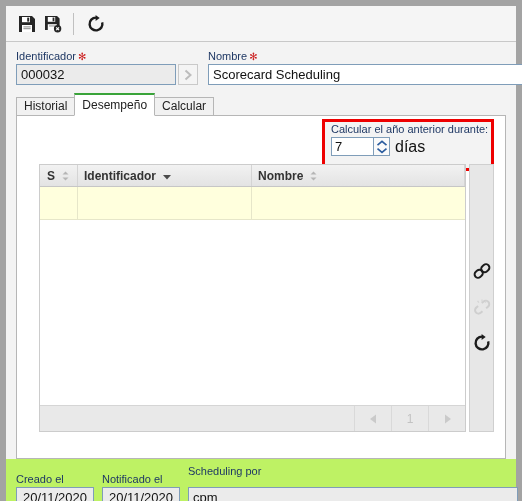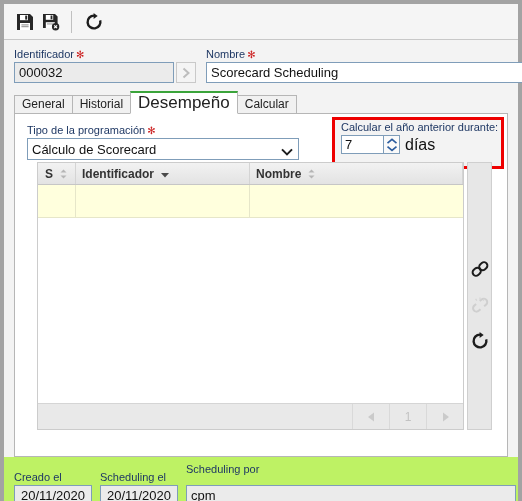--- a/index.html
+++ b/index.html
@@ -13,21 +13,21 @@
     font-family: "Liberation Sans", sans-serif;
     font-size: 12px;
     color: #1a1a1a;
     overflow: hidden;
   }
   .app-window {
     position: relative;
     width: 522px;
     height: 501px;
     box-sizing: border-box;
-    border: 4px solid #a3a3a3;
+    border: 6px solid #a3a3a3;
     background: #f3f3f3;
     display: flex;
     flex-direction: column;
   }
 
   
   .toolbar {
     height: 36px;
     box-sizing: border-box;
     background: #f5f5f5;
@@ -122,21 +122,21 @@
     margin-right: -1px;
     cursor: pointer;
     white-space: nowrap;
   }
   .tab.active {
     height: 23px;
     line-height: 20px;
     background: #ffffff;
     border-top: 2px solid #3aa43a;
     border-bottom: 1px solid #ffffff;
-    font-size: 17px;
+    font-size: 12px;
     position: relative;
     z-index: 4;
   }
 
   
   .panel {
     position: relative;
     margin: 0 10px 0 10px;
     background: #ffffff;
     border: 1px solid #b6b6b6;
@@ -167,21 +167,21 @@
   .selarrow {
     position: absolute;
     right: 6px;
     top: 7px;
     pointer-events: none;
   }
 
   
   .highlight-box {
     position: absolute;
-    left: 317px;
+    left: 305px;
     top: 3px;
     width: 172px;
     height: 52px;
     border: 3px solid #ee0000;
     box-sizing: border-box;
     background: #f3f3f3;
     padding: 1px 0 0 6px;
   }
   .hl-label {
     font-size: 11px;
@@ -380,44 +380,28 @@
       <div class="field-block" style="margin-left:10px;flex:1;">
         <div class="flabel">
           <span>Nombre</span><span class="req">✻</span>
         </div>
         <input class="tinput white" style="width: 326px;" value="Scorecard Scheduling">
       </div>
     </div>
   </div>
 
   <div class="tabstrip">
-    <div class="tab">General</div>
     <div class="tab">Historial</div>
     <div class="tab active">Desempeño</div>
     <div class="tab">Calcular</div>
   </div>
 
   <div class="panel">
     <div class="panel-inner">
 
-      <div class="field-block">
-        <div class="flabel">
-          <span>Tipo de la programación</span><span class="req">✻</span>
-        </div>
-        <div class="select-wrap">
-          <select class="tselect">
-            <option>Cálculo de Scorecard</option>
-          </select>
-          <span class="selarrow">
-            <svg width="12" height="8" viewBox="0 0 12 8">
-              <path d="M1 1.4l5 5 5-5" fill="none" stroke="#1c1c1c" stroke-width="2"></path>
-            </svg>
-          </span>
-        </div>
-      </div>
 
       <div class="highlight-box">
         <div class="hl-label">Calcular el año anterior durante:</div>
         <div class="spin-row">
           <input class="spin-input" value="7" style="">
           <div class="spin-btns">
             <svg width="12" height="7" viewBox="0 0 12 7">
               <path d="M1.5 5.2L6 1.4l4.5 3.8" fill="none" stroke="#2b5c9e" stroke-width="1.6"></path>
             </svg>
             <svg width="12" height="7" viewBox="0 0 12 7">
@@ -514,21 +498,21 @@
 
     </div>
   </div>
 
   <div class="footer">
     <div class="field-block">
       <div class="flabel">Creado el</div>
       <input class="tinput f-date" readonly="" value="20/11/2020" style="">
     </div>
     <div class="field-block">
-      <div class="flabel">Scheduling el</div>
+      <div class="flabel">Notificado el</div>
       <input class="tinput f-date" readonly="" value="20/11/2020" style="">
     </div>
     <div class="field-block">
       <div class="flabel">Scheduling por</div>
       <input class="tinput f-user" readonly="" value="cpm" style="">
     </div>
   </div>
 
 </div>
 

